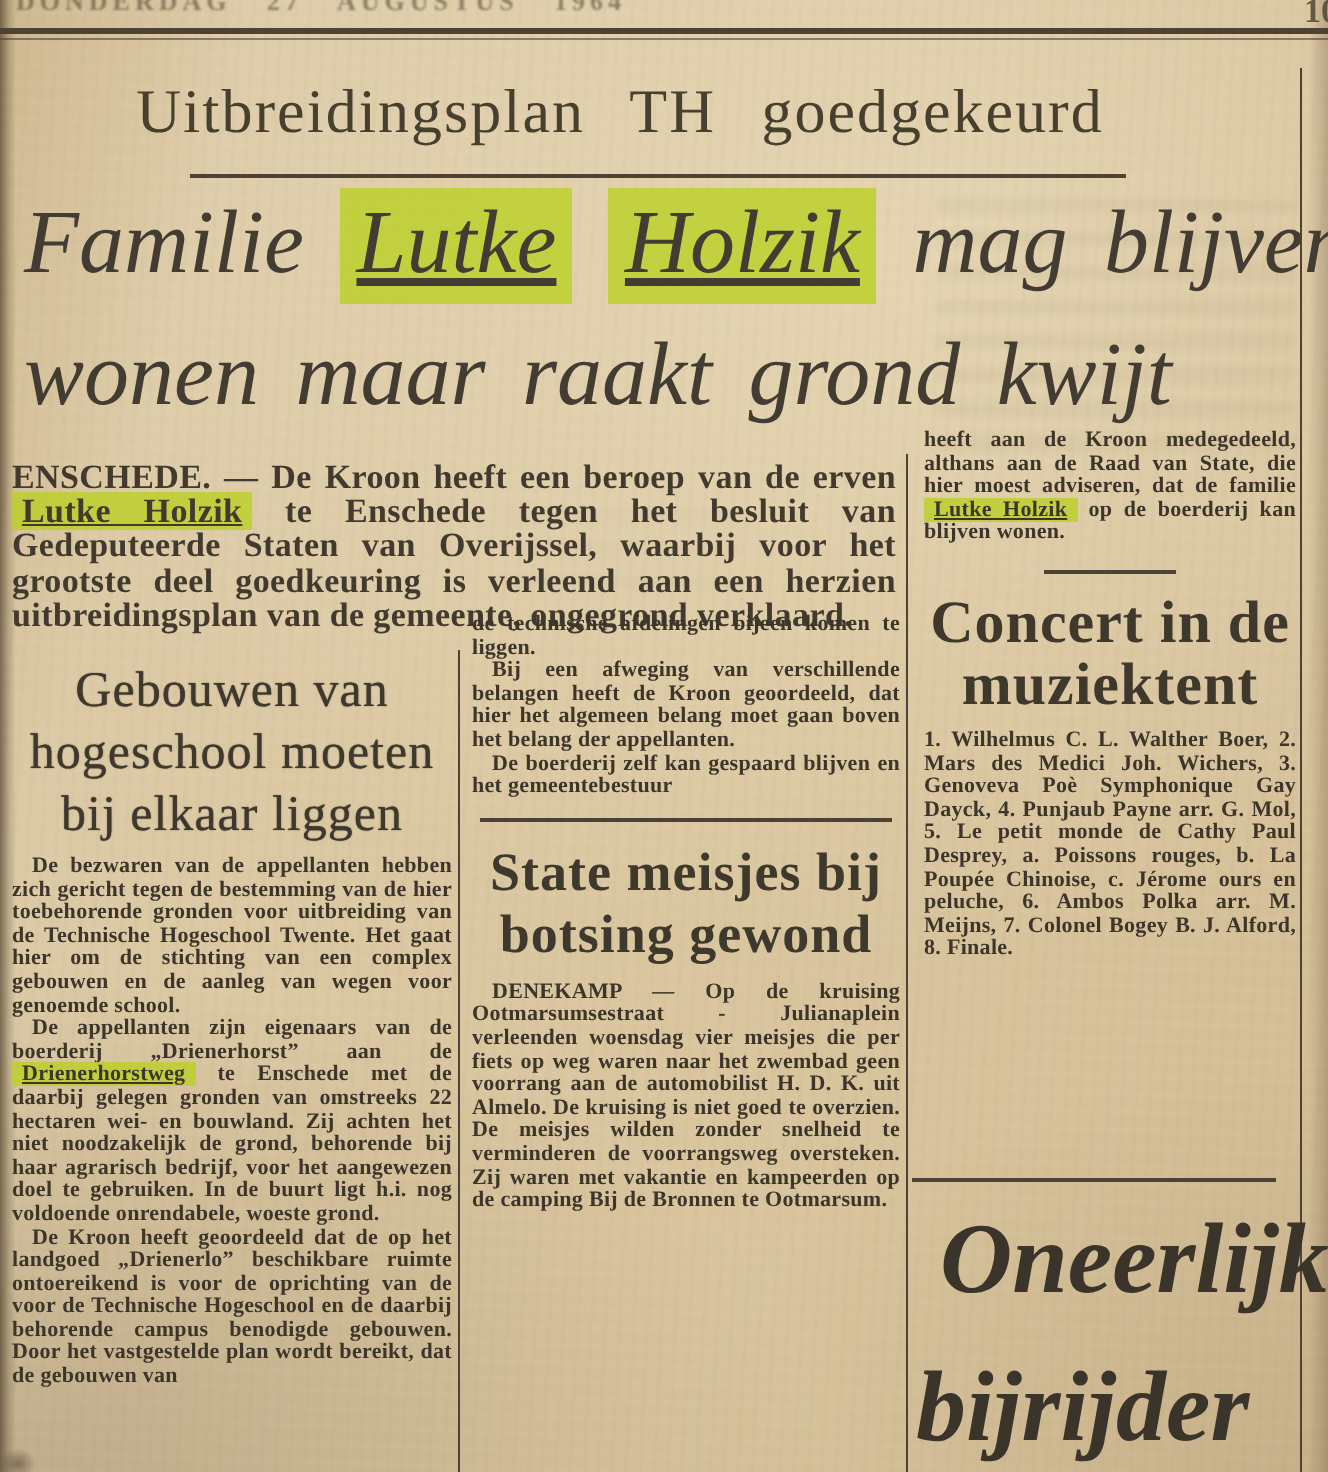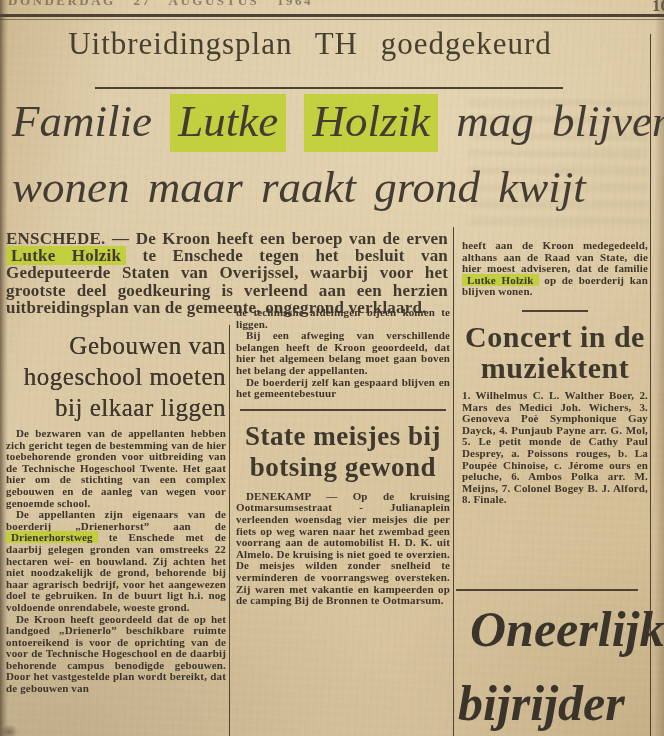--- a/index.html
+++ b/index.html
@@ -23,43 +23,43 @@
     background:linear-gradient(to left, rgba(92,70,42,0.28), transparent);}
   .stain{position:absolute;pointer-events:none;}
   .bleed{position:absolute;pointer-events:none;filter:blur(2px);opacity:.45;
     background:repeating-linear-gradient(0deg, rgba(86,74,52,0.12) 0 7px, transparent 7px 17px);}
 
   .rule{position:absolute;background:#4e4234;}
   .masthead{position:absolute;top:-7px;left:8px;font-size:13px;font-weight:bold;
     letter-spacing:2.5px;word-spacing:12px;color:#4a3f30;opacity:.55;filter:blur(.4px);}
   .pagenum{position:absolute;top:-4px;right:-5px;font-size:17px;font-weight:bold;color:#4a3f30;opacity:.8;}
 
-  .kicker{position:absolute;top:26px;left:0;width:620px;text-align:center;
+  .kicker{position:absolute;top:38px;left:0;width:620px;text-align:center;
     font-size:31px;color:#47402f;word-spacing:14px;letter-spacing:1px;}
   .headline{position:absolute;top:88px;left:12px;width:640px;
     font-style:italic;font-size:45px;line-height:66px;color:#433c33;word-spacing:7px;white-space:nowrap;}
-  mark.hl{background:rgba(186,207,32,0.78);color:inherit;padding:0 5px;}
+  mark.hl{background:rgba(186,207,32,0.78);color:inherit;padding:0 5px;text-decoration:underline;}
   .headline mark.hl{padding:2px 8px 6px 8px;}
   .headline .hl2{padding-bottom:14px;}
 
   .lead{position:absolute;top:230px;left:6px;width:442px;
     font-size:17px;line-height:17.2px;font-weight:bold;color:#423a2e;
     text-align:justify;letter-spacing:.2px;}
 
   .col{position:absolute;text-align:justify;font-weight:bold;
     font-size:11px;line-height:11.6px;letter-spacing:.15px;color:#3d352a;}
   .col p{margin:0;}
   .col p.indent{text-indent:10px;}
   .subhead{font-weight:bold;text-align:center;color:#3f382d;letter-spacing:.5px;}
 
   #left-col{left:6px;top:330px;width:220px;}
   #left-col .subhead{font-size:25px;line-height:31px;font-weight:normal;
-    text-shadow:0 0 .6px #3f382d;margin-bottom:5px;text-align:right;}
+    text-shadow:0 0 .6px #3f382d;margin-bottom:5px;}
   #mid-col{left:236px;top:307px;width:214px;}
-  #right-col{left:462px;top:240px;width:186px;}
+  #right-col{left:462px;top:215px;width:186px;}
 
   .h-twee{font-size:27px;line-height:31px;margin:10px 0 8px 0;}
   .h-concert{font-size:30px;line-height:31px;margin:9px 0 7px 0;}
   .divider{background:#4e4234;height:2px;}
   .big-italic{position:absolute;left:458px;top:592px;width:210px;
     font-style:italic;font-weight:bold;color:#3b342b;white-space:nowrap;}
   .big-italic .l1{display:block;font-size:50px;line-height:74px;padding-left:12px;}
   .big-italic .l2{display:block;font-size:50px;line-height:74px;}
 </style>
 </head>

